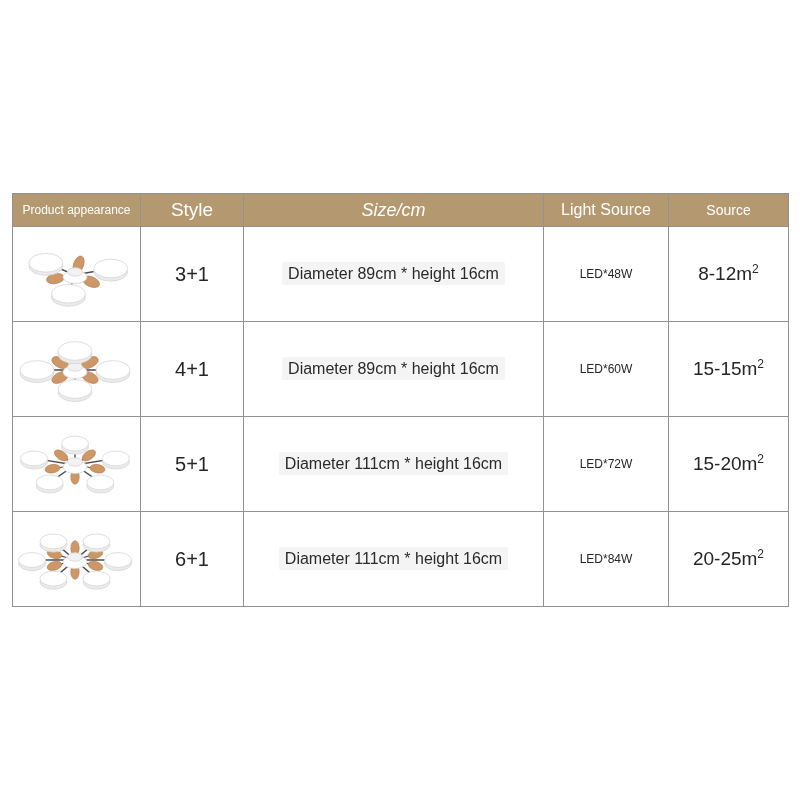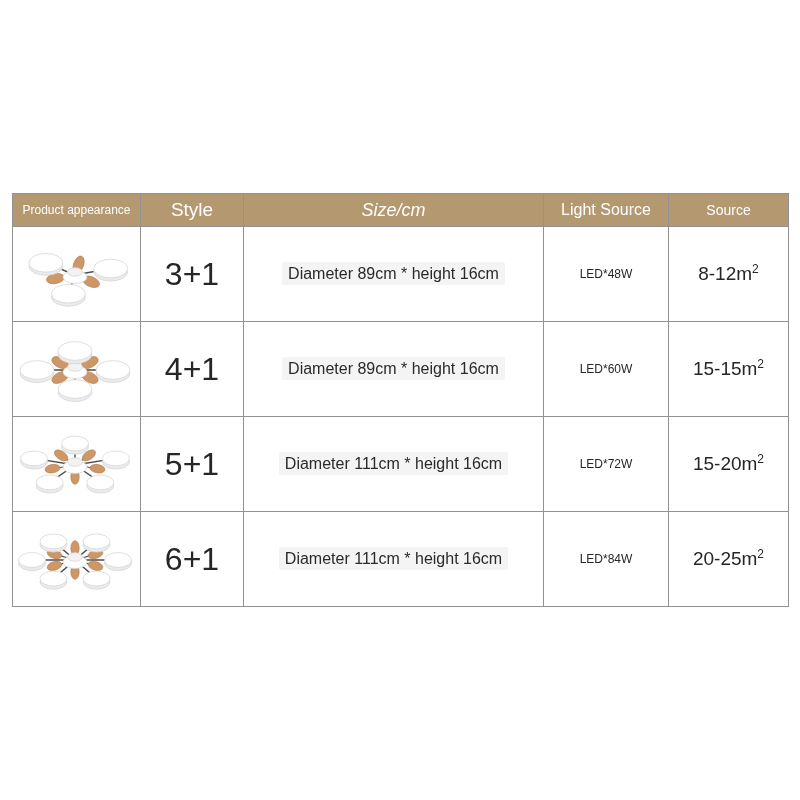--- a/index.html
+++ b/index.html
@@ -28,21 +28,21 @@
   .spec-table th{
     background:var(--header_bg);
     color:var(--header_text);
     font-weight:400;
   }
   .th-appearance{font-size:12px;}
   .th-style{font-size:19px;margin-left:8px;}
   .th-size{font-size:18px;font-style:italic;}
   .th-light{font-size:16px;}
   .th-space{font-size:14px;}
-  .cell-style{font-size:32px;color:#262626;}
+  .cell-style{font-size:20px;color:#262626;}
   .cell-size{font-size:16px;color:#2a2a2a;}
   .cell-size .size-text{background:#f4f4f4;padding:3px 6px;border-radius:2px;}
   .cell-led{font-size:12px;color:#262626;}
   .cell-space{font-size:19px;color:#262626;}
   .cell-space sup{font-size:12px;line-height:0;}
   .lamp-box{width:122px;height:86px;margin:0 auto;display:flex;align-items:center;justify-content:center;}
 </style>
 </head>
 <body>
 

